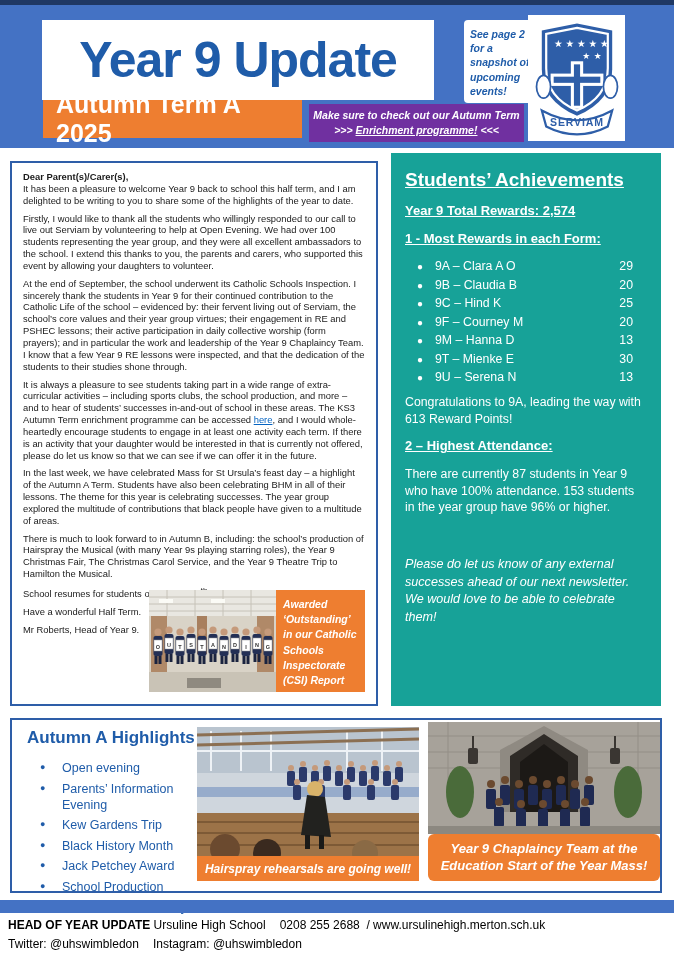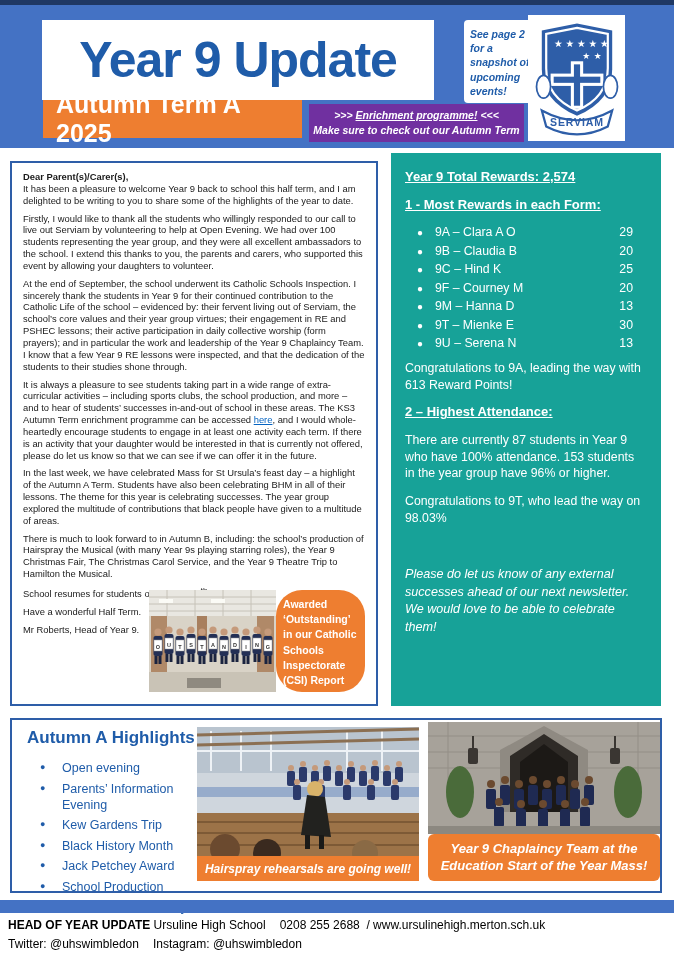--- a/index.html
+++ b/index.html
@@ -46,21 +46,21 @@
   .letter-inner p { margin:0 0 6px 0; }
   .letter-inner .salutation { font-weight:bold; margin-bottom:0; }
   .letter-inner a { color:#0563C1; text-decoration:underline; cursor:pointer; }
   .letter-tail { margin-right:228px; }
   .csi-group {
     position:absolute; right:0px; bottom:4px; width:216px; height:102px; display:flex;
   }
   .csi-photo { width:127px; height:102px; }
   .csi-label {
     width:89px; height:102px; background:#EE7E30; color:#ffffff; padding:7px 7px;
-    font-size:10.5px; font-weight:bold; line-height:1.45;border-radius:26px;
+    font-size:10.5px; font-weight:bold; font-style:italic; line-height:1.45;
   }
   
   .ach-box {
     position:absolute; left:391px; top:153px; width:270px; height:553px; background:#17A298;
     color:#ffffff; padding:16px 14px;
   }
   .ach-title { font-size:19px; font-weight:bold; text-decoration:underline; margin-bottom:12px; }
   .ach-sub { font-size:13px; font-weight:bold; text-decoration:underline; margin-bottom:13px; }
   .ach-rows { margin:2px 0 4px 0; }
   .ach-row { display:flex; align-items:baseline; font-size:12.3px; margin-bottom:4.5px; }
@@ -129,22 +129,22 @@
         <path d="M10 104 Q50 126 90 104 L85 122 Q50 140 15 122 Z" fill="#ffffff" stroke="#2E5EA8" stroke-width="2.5"></path>
         <text x="50" y="122" font-size="12" font-weight="bold" fill="#2E5EA8" text-anchor="middle" letter-spacing="1">SERVIAM</text>
       </svg>
     </div>
 
     <div class="term-banner">
       <span>Autumn Term A 2025</span>
     </div>
 
     <div class="promo-box">
+      <span>Make sure to check out our Autumn Term</span>
       <span><span>&gt;&gt;&gt; </span><a>Enrichment programme!</a><span> &lt;&lt;&lt;</span></span>
-      <span>Make sure to check out our Autumn Term</span>
     </div>
   </div>
 
   <div class="letter-box">
     <div class="letter-inner">
       <p class="salutation">Dear Parent(s)/Carer(s),</p>
       <p>It has been a pleasure to welcome Year 9 back to school this half term, and I am delighted to be writing to you to share some of the highlights of the year to date.</p>
       <p>Firstly, I would like to thank all the students who willingly responded to our call to live out Serviam by volunteering to help at Open Evening.  We had over 100 students representing the year group, and they were all excellent ambassadors to the school.  I extend this thanks to you, the parents and carers, who supported this event by allowing your daughters to volunteer.</p>
       <p>At the end of September, the school underwent its Catholic Schools Inspection. I sincerely thank the students in Year 9 for their continued contribution to the Catholic Life of the school – evidenced by: their fervent living out of Serviam, the school’s core values and their year group virtues; their engagement in RE and PSHEC lessons; their active participation in daily collective worship (form prayers); and in particular the work and leadership of the Year 9 Chaplaincy Team.  I know that a few Year 9 RE lessons were inspected, and that the dedication of the students to their studies shone through.</p>
       <p><span>It is always a pleasure to see students taking part in a wide range of extra-curricular activities – including sports clubs, the school production, and more – and to hear of students’ successes in-and-out of school in these areas.  The KS3 Autumn Term enrichment programme can be accessed </span><a>here</a><span>, and I would whole-heartedly encourage students to engage in at least one activity each term.  If there is an activity that your daughter would be interested in that is currently not offered, please do let us know so that we can see if we can offer it in the future.</span></p>
@@ -221,20 +221,21 @@
           </g>
         </svg>
         <div class="csi-label">
           <span>Awarded ‘Outstanding’ in our Catholic Schools Inspectorate (CSI) Report</span>
         </div>
       </div>
     </div>
   </div>
 
   <div class="ach-box">
+    <div class="ach-title">Students’ Achievements</div>
     <div class="ach-sub">Year 9 Total Rewards: 2,574</div>
     <div class="ach-sub">1 - Most Rewards in each Form:</div>
     <div class="ach-rows">
       <div class="ach-row">
           <span class="dot">●</span>
           <span>9A – Clara A O</span>
           <span class="pts">29</span>
         </div>
       <div class="ach-row">
           <span class="dot">●</span>
@@ -263,21 +264,20 @@
         </div>
       <div class="ach-row">
           <span class="dot">●</span>
           <span>9U – Serena N</span>
           <span class="pts">13</span>
         </div>
     </div>
     <div class="ach-para" style="margin-top:10px;">Congratulations to 9A, leading the way with 613 Reward Points!</div>
     <div class="ach-sub" style="margin-top:4px;">2 – Highest Attendance:</div>
     <div class="ach-para">There are currently 87 students in Year 9 who have 100% attendance.  153 students in the year group have 96% or higher.</div>
-    <div class="ach-para">Congratulations to 9T, who lead the way on 98.03%</div>
     <div class="ach-note">Please do let us know of any external successes ahead of our next newsletter.  We would love to be able to celebrate them!</div>
   </div>
 
   <div class="hl-box">
     <div class="hl-title">Autumn A Highlights</div>
     <ul class="hl-list">
       <li>
           <span class="dot">●</span>
           <span>Open evening</span>
         </li>

